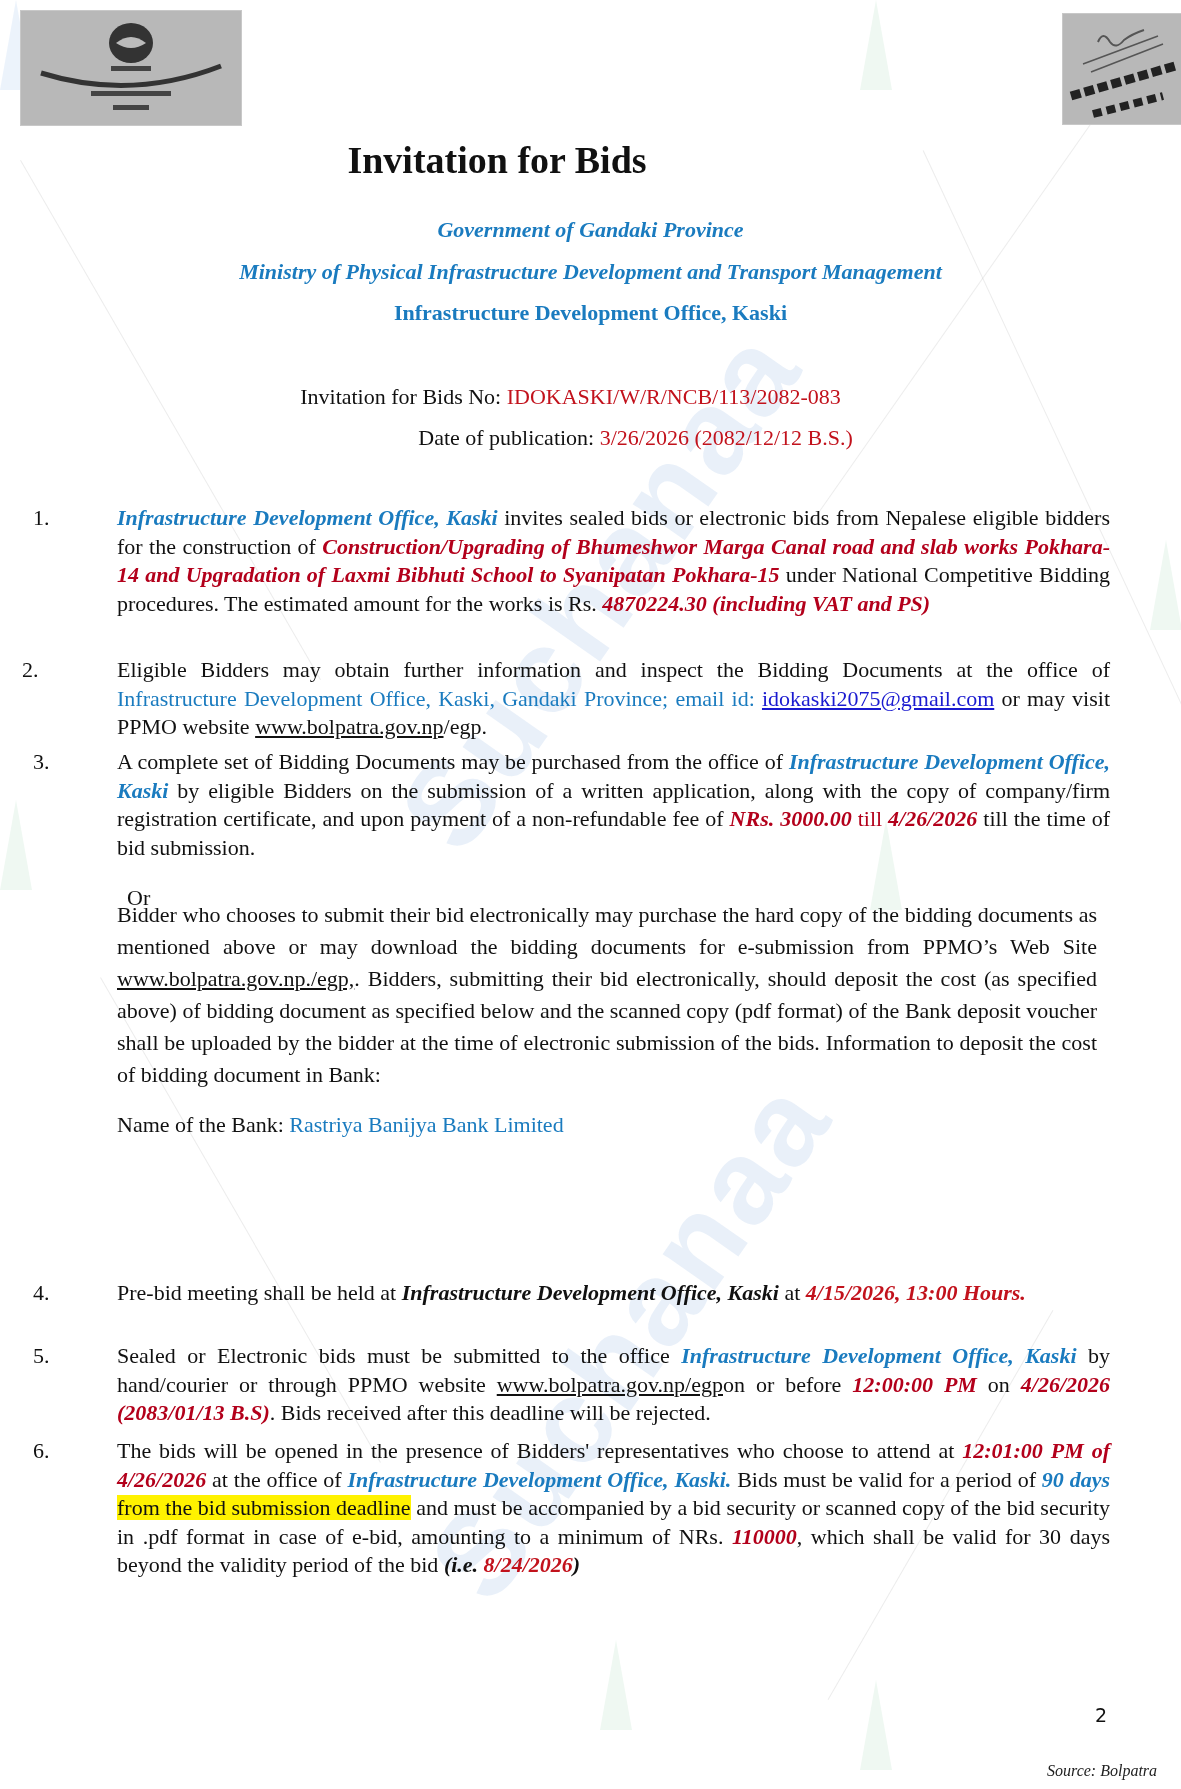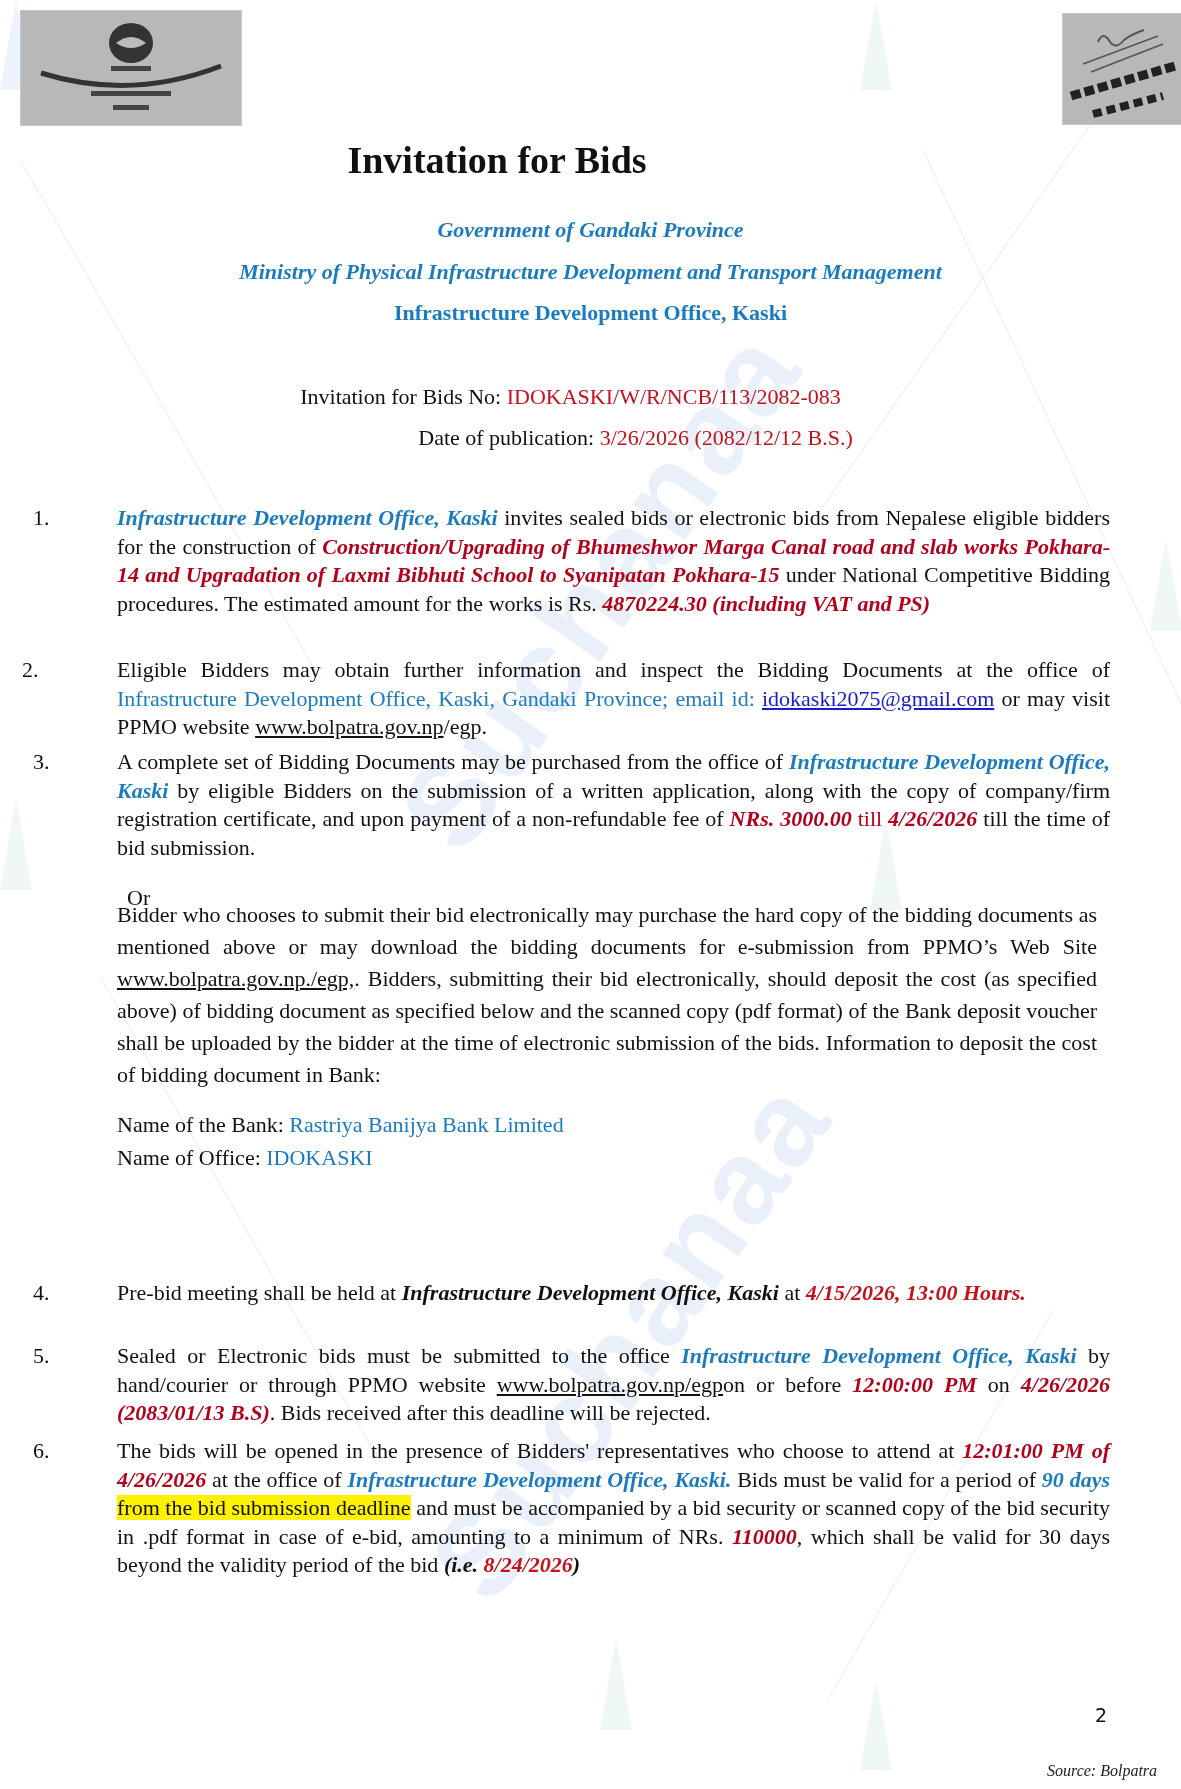--- a/index.html
+++ b/index.html
@@ -110,21 +110,20 @@
   <span class="num" style="left:33px;">3.</span>
   <div class="body"><span>A complete set of Bidding Documents may be purchased from the office of </span><span class="blue bi">Infrastructure Development Office, Kaski</span><span> by eligible Bidders on the submission of a written application, along with the copy of company/firm registration certificate, and upon payment of a non-refundable fee of </span><span class="darkred bi">NRs. 3000.00</span><span class="darkred"> till </span><span class="darkred bi">4/26/2026</span><span> till the time of bid submission.</span></div>
 </div>
 <div class="item" style="top:868px;">
   <span style="position:absolute;left:127px;margin-top:16px;">Or</span>
 </div>
 <div class="para" style="top:899px;"><span>Bidder who chooses to submit their bid electronically may purchase the hard copy of the bidding documents as mentioned above or may download the bidding documents for e-submission from PPMO’s Web Site </span><span class="ul">www.bolpatra.gov.np./egp,</span><span>. Bidders, submitting their bid electronically, should deposit the cost (as specified above) of bidding document as specified below and the scanned copy (pdf format) of the Bank deposit voucher shall be uploaded by the bidder at the time of electronic submission of the bids. Information to deposit the cost of bidding document in Bank:</span></div>
 
 <div class="bank" style="top:1109px;">
   <div><span>Name of the Bank: </span><span class="blue">Rastriya Banijya Bank Limited</span></div>
-  <div><span>Name of Office: </span><span class="blue">IDOKASKI</span></div>
 </div>
 
 <div class="item" style="top:1279px;">
   <span class="num" style="left:33px;">4.</span>
   <div class="body"><span>Pre-bid meeting shall be held at </span><span class="bi">Infrastructure Development Office, Kaski</span><span> at </span><span class="red bi">4/15/2026, 13:00 Hours.</span></div>
 </div>
 
 <div class="item" style="top:1342px;">
   <span class="num" style="left:33px;">5.</span>
   <div class="body"><span>Sealed or Electronic bids must be submitted to the office </span><span class="blue bi">Infrastructure Development Office, Kaski</span><span> by hand/courier or through PPMO website </span><span class="ul">www.bolpatra.gov.np/egp</span><span>on or before </span><span class="darkred bi">12:00:00 PM</span><span> on </span><span class="darkred bi">4/26/2026 (2083/01/13 B.S)</span><span>. Bids received after this deadline will be rejected.</span></div>

